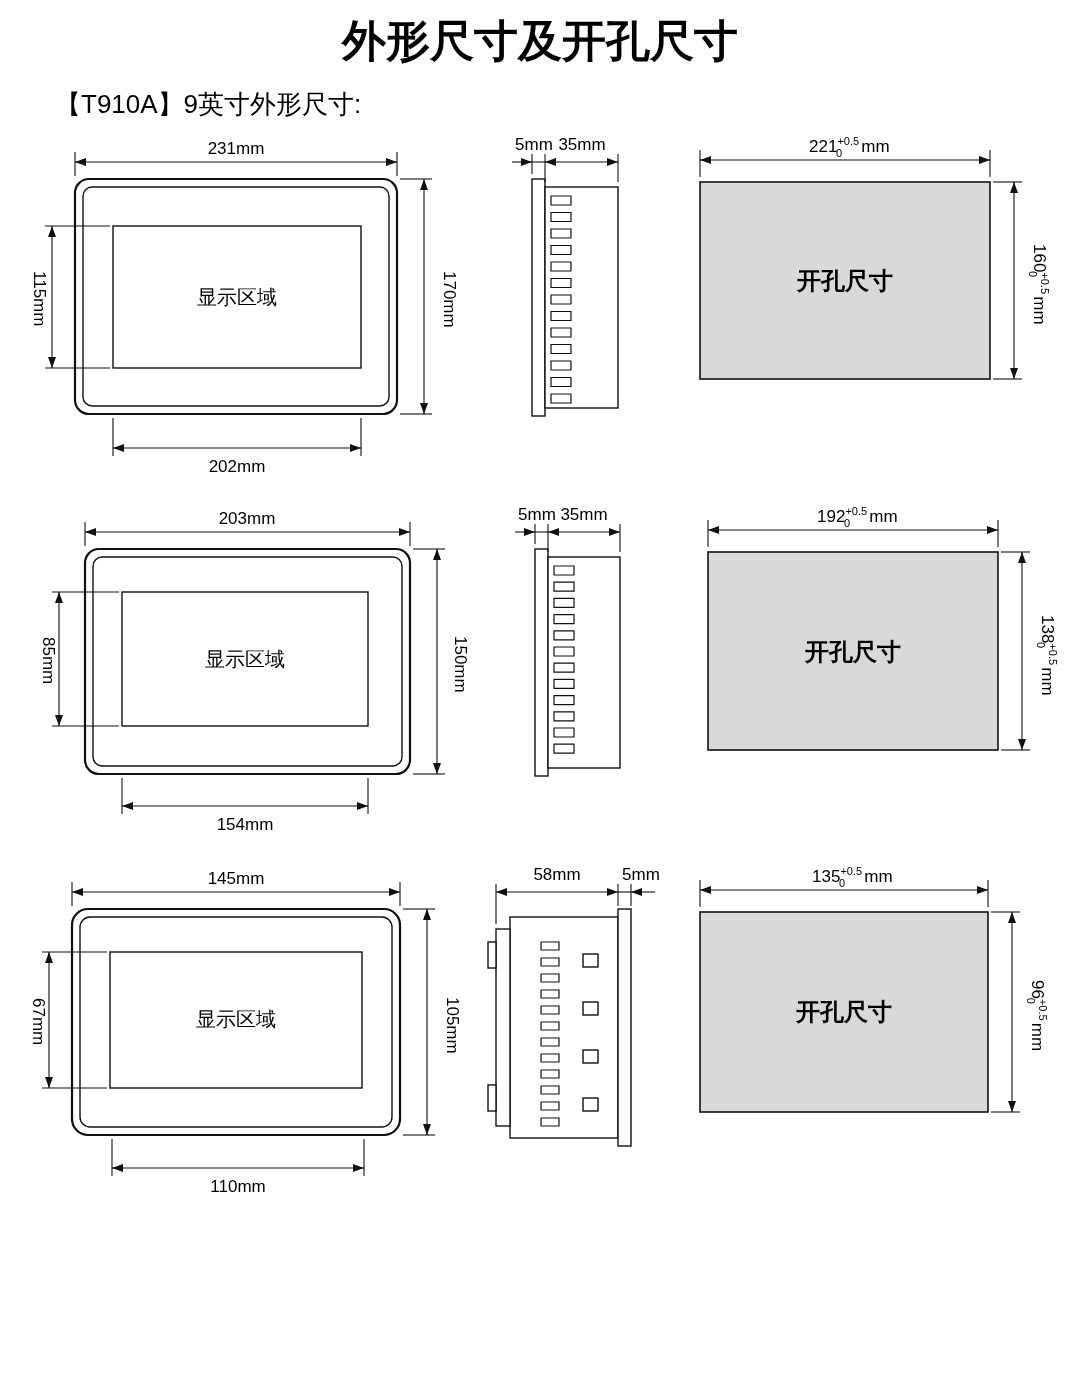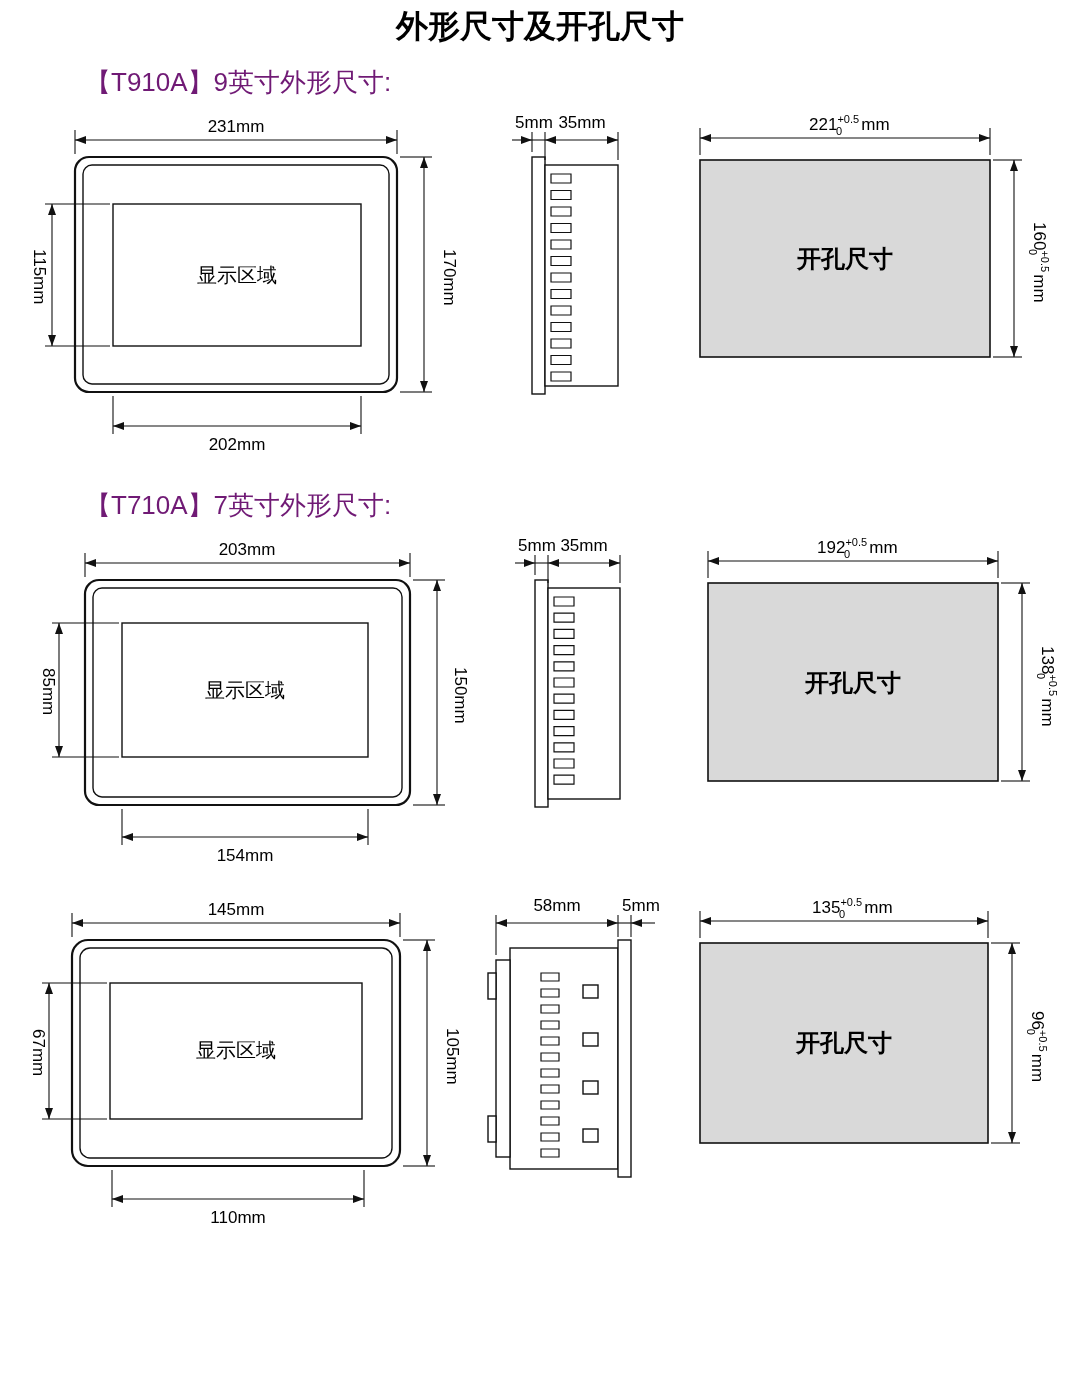--- a/index.html
+++ b/index.html
@@ -1,19 +1,19 @@
 <!DOCTYPE html>
 <html><head>
 <meta charset="utf-8">
 <style>
   *{box-sizing:border-box}
   html,body{margin:0;padding:0}
   body{width:1080px;height:1397px;background:#fff;color:#000;font-family:"Liberation Sans",sans-serif;overflow:hidden}
-  h1{font-size:32px;font-weight:bold;text-align:center;margin:5px 0 2px 0}
-  .sec h2{font-size:26px;font-weight:normal;color:#701a75;margin:16px 0 2px 85px}
+  h1{font-size:44px;font-weight:bold;text-align:center;margin:12px 0 2px 0}
+  .sec h2{font-size:26px;font-weight:normal;color:#000000;margin:16px 0 2px 55px}
   svg{display:block}
   .dim line{stroke:#111;stroke-width:1.1;fill:none}
   .ol2{fill:#fff;stroke:#111;stroke-width:2.2}
   .ol{fill:#fff;stroke:#111;stroke-width:1.4}
   .olf{fill:none;stroke:#111;stroke-width:1.4}
   .slots{fill:none;stroke:#111;stroke-width:1.2}
   .gray{fill:#d9d9d9;stroke:#111;stroke-width:1.6}
   text{fill:#000}
   .lbl{font-family:"Liberation Sans",sans-serif;font-size:17px}
   .tol{font-size:11px}
@@ -98,21 +98,20 @@
         <line x1="993" y1="58" x2="1022" y2="58"></line>
           <line x1="993" y1="255" x2="1022" y2="255"></line>
         <line x1="1014" y1="58" x2="1014" y2="255" marker-start="url(#as1)" marker-end="url(#ae1)"></line>
       </g>
       <text class="lbl" x="1034" y="120" transform="rotate(90 1034 120)"><tspan>160</tspan><tspan class="tol" dy="-7">+0.5</tspan><tspan class="tol" dx="-23" dy="12">0</tspan><tspan dx="19" dy="-5">mm</tspan></text>
     </g>
   </svg>
 </section>
 
 <section class="sec">
-  <h2>【T710A】7英寸外形尺寸:</h2>
   <svg width="1080" height="360" viewBox="0 0 1080 360">
     <defs>
       <marker id="ae2" markerWidth="13" markerHeight="10" refX="12" refY="5" orient="auto" markerUnits="userSpaceOnUse">
           <path d="M1,1 L12,5 L1,9 z" fill="#111"></path>
         </marker>
       <marker id="as2" markerWidth="13" markerHeight="10" refX="1" refY="5" orient="auto" markerUnits="userSpaceOnUse">
           <path d="M12,1 L1,5 L12,9 z" fill="#111"></path>
         </marker>
     </defs>
 

